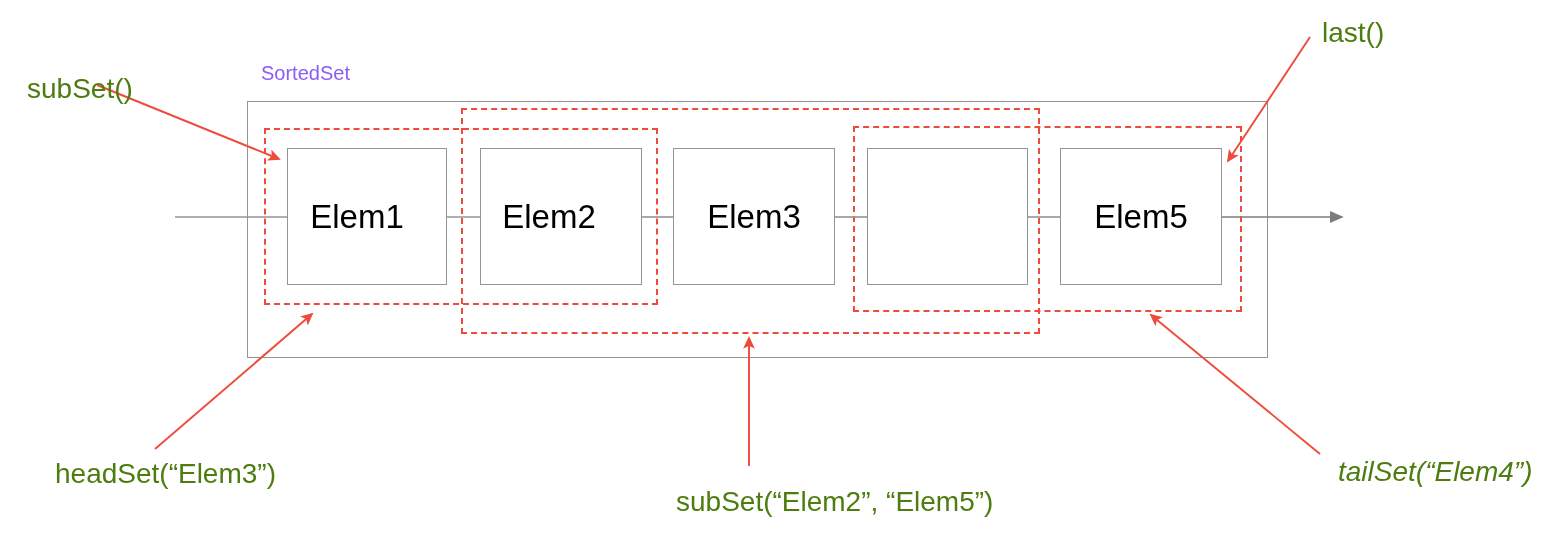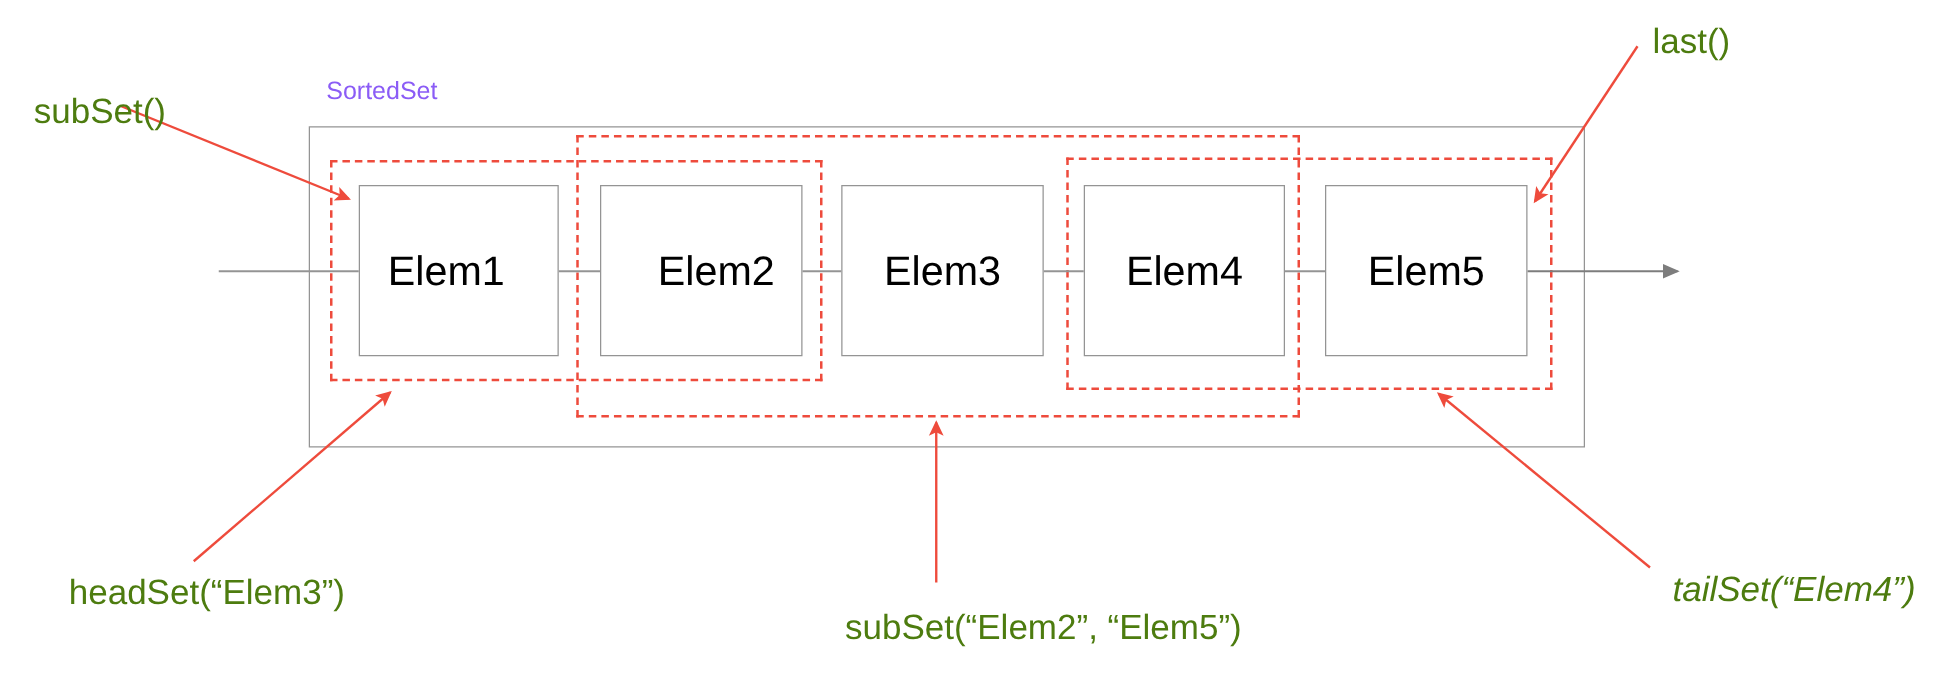--- a/index.html
+++ b/index.html
@@ -101,27 +101,26 @@
       <line x1="155" y1="449" x2="312" y2="314" marker-end="url(#red-arrow)"></line>
       <line x1="749" y1="466" x2="749" y2="338" marker-end="url(#red-arrow)"></line>
       <line x1="1320" y1="454" x2="1151" y2="315" marker-end="url(#red-arrow)"></line>
     </g>
   </svg>
 
   <div class="box-solid" style="left:287px; top:148px; width:160px; height:137px;"></div>
   <div class="elem-text" style="left:287px; top:148px; width:140px; height:137px;">Elem1</div>
 
   <div class="box-solid" style="left:480px; top:148px; width:162px; height:137px;"></div>
-  <div class="elem-text" style="left:480px; top:148px; width:186px; height:137px;">Elem2</div>
+  <div class="elem-text" style="left:456px; top:148px; width:186px; height:137px;">Elem2</div>
 
   <div class="box-solid" style="left:673px; top:148px; width:162px; height:137px;"></div>
   <div class="elem-text" style="left:673px; top:148px; width:162px; height:137px;">Elem3</div>
 
   <div class="box-solid" style="left:867px; top:148px; width:161px; height:137px;"></div>
-  <div class="elem-text" style="left:867px; top:148px; width:161px; height:137px;">Elem4</div>
 
   <div class="box-solid" style="left:1060px; top:148px; width:162px; height:137px;"></div>
   <div class="elem-text" style="left:1060px; top:148px; width:162px; height:137px;">Elem5</div>
 
   <div class="txt label-red" style="left:27px; top:75px;">subSet()</div>
 
   <div class="txt label-red" style="left:1322px; top:19px;">last()</div>
 
   <div class="txt label-red" style="left:55px; top:460px;">headSet(“Elem3”)</div>
 

